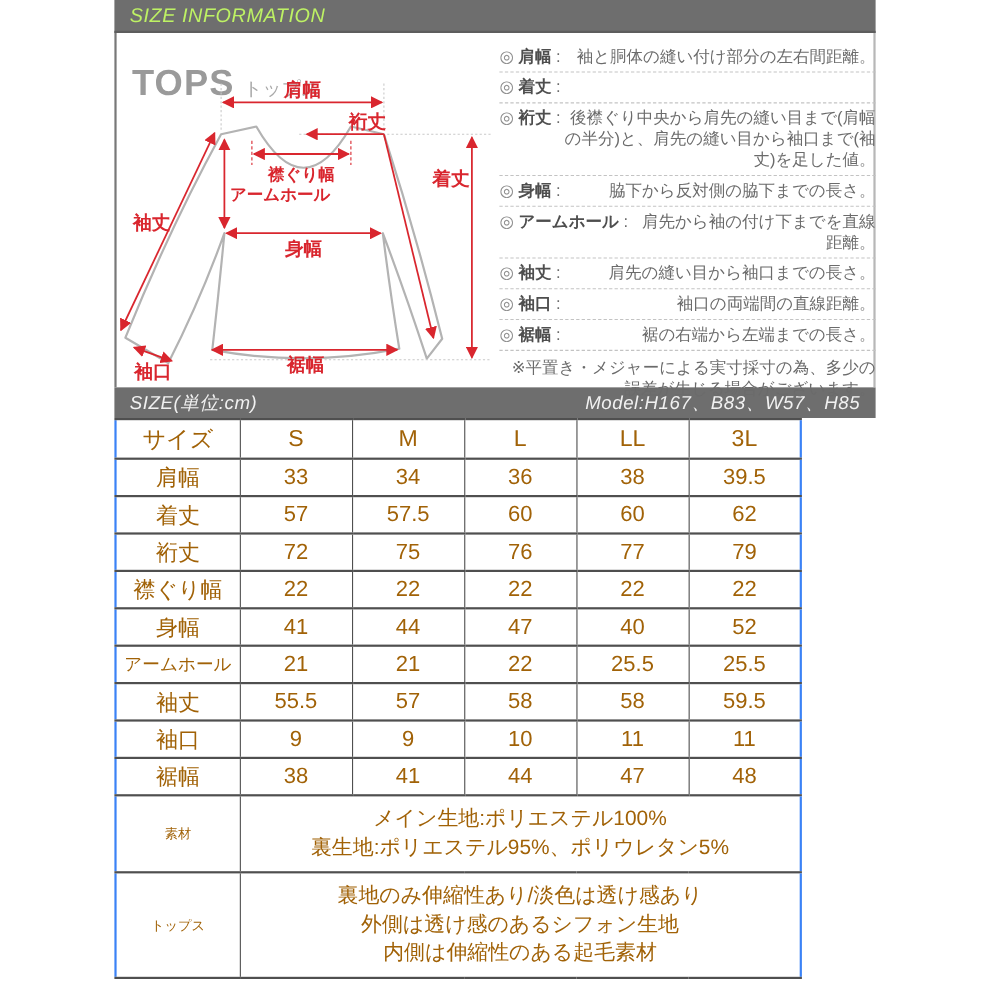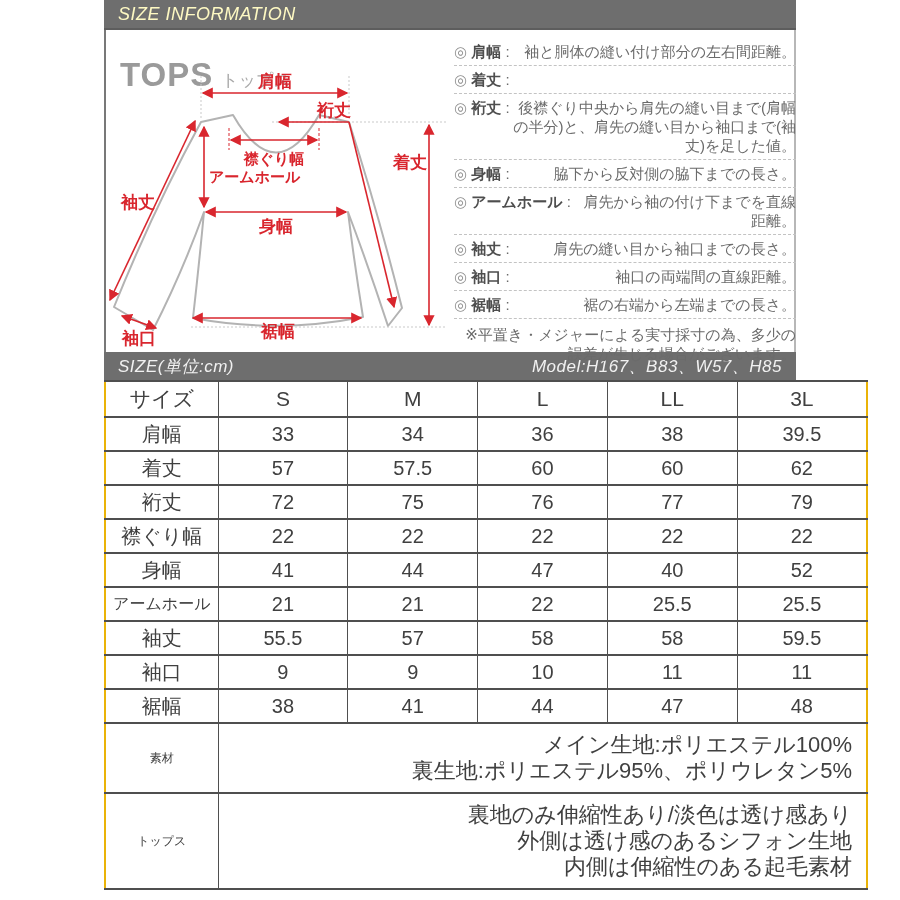--- a/index.html
+++ b/index.html
@@ -2,21 +2,21 @@
 <html><head>
 <meta charset="utf-8">
 <style>
   html,body{margin:0;padding:0;width:900px;height:900px;background:#fff;overflow:hidden;}
   body{font-family:"Liberation Sans","DejaVu Sans",sans-serif;}
   .page{width:692px;margin-left:104px;}
 
   
   .top-bar{height:30px;background:#6e6e6e;border-bottom:2px solid #5d5d5d;
     display:flex;align-items:center;padding-left:14px;box-sizing:border-box;}
-  .top-bar .bar-title{color:#fef9c3;font-style:italic;font-size:18px;letter-spacing:.5px;}
+  .top-bar .bar-title{color:#bef264;font-style:italic;font-size:18px;letter-spacing:.5px;}
 
   
   .content-box{position:relative;height:322px;background:#fff;
     border-left:2px solid #787878;border-right:2px solid #b7b7b7;box-sizing:border-box;text-align:right;}
   .tops-title{position:absolute;left:14px;top:26px;white-space:nowrap;}
   .tops-title .tops{font-size:33px;font-weight:bold;color:#9a9a9a;letter-spacing:1px;}
   .tops-title .tops-sub{font-size:17px;color:#a9a9a9;margin-left:8px;}
   .diagram-svg{position:absolute;left:0;top:0;}
   .red-label{fill:#d9262e;font-weight:bold;font-size:17px;}
   .red-label.small{font-size:15px;}
@@ -30,31 +30,31 @@
   .def-colon{color:#6b6b6b;}
   .def-desc{flex:1;}
   .defs-note{padding-top:6px;color:#6b6b6b;}
 
   
   .size-bar{height:28px;background:#6e6e6e;display:flex;align-items:center;
     justify-content:space-between;padding:0 14px;box-sizing:border-box;}
   .size-bar span{color:#f1f1f1;font-style:italic;font-size:17px;letter-spacing:.5px;}
 
   
-  table.size-table{width:764px;border-collapse:collapse;table-layout:fixed;
-    color:#404040;border:2px solid #eab308;}
+  table.size-table{width:625px;border-collapse:collapse;table-layout:fixed;
+    color:#a16207;border:2px solid #3b82f6;}
   table.size-table th,table.size-table td{border:1px solid #4f4f4f;
     border-top-width:2px;border-bottom-width:2px;font-weight:normal;
     text-align:center;vertical-align:middle;padding:0;}
   table.size-table col.label-col{width:113px;}
   tr.head-row th{height:34px;font-size:21px;}
   tr.data-row th,tr.data-row td{height:32px;font-size:20px;}
   tr.data-row th.tight{font-size:16px;}
   tr.wide-row th{font-size:12px;}
-  tr.wide-row td{text-align:right;padding:8px 14px;font-size:22px;line-height:26px;}
+  tr.wide-row td{text-align:center;padding:8px 14px;font-size:19px;line-height:26px;}
 </style>
 </head>
 <body>
 
 <div class="page">
 
   <div class="top-bar">
     <span class="bar-title">SIZE INFORMATION</span>
   </div>
 

